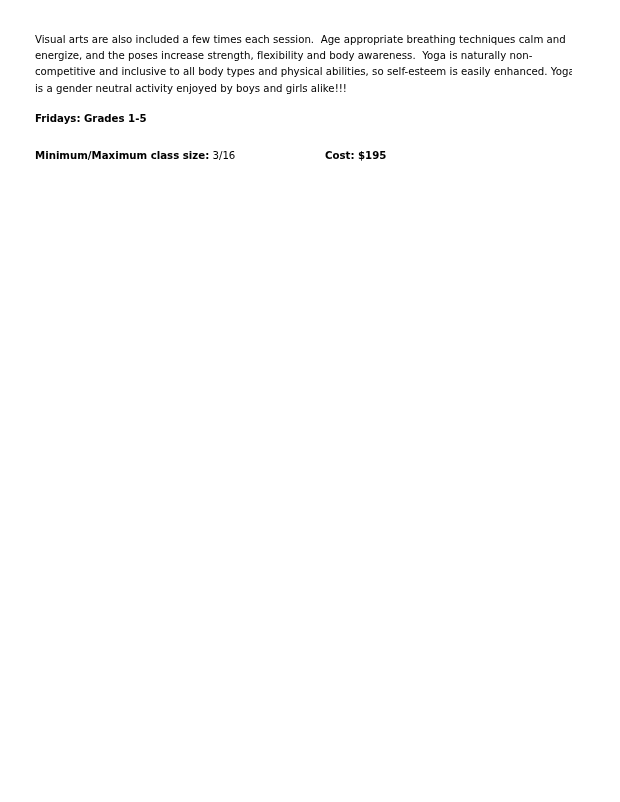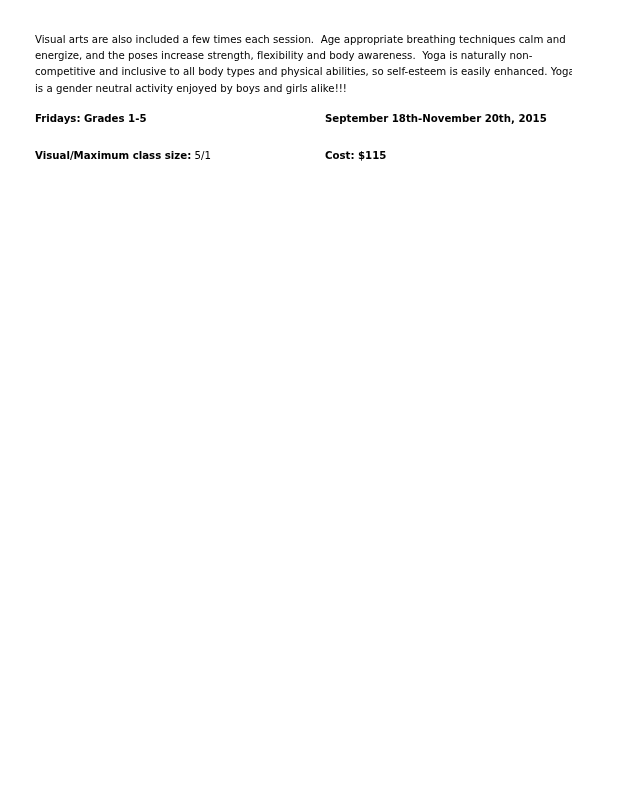--- a/index.html
+++ b/index.html
@@ -64,29 +64,28 @@
 
 <div class="page">
   <div class="content">
 
     <p class="paragraph">Visual arts are also included a few times each session.  Age appropriate breathing techniques calm and energize, and the poses increase strength, flexibility and body awareness.  Yoga is naturally non-competitive and inclusive to all body types and physical abilities, so self-esteem is easily enhanced. Yoga is a gender neutral activity enjoyed by boys and girls alike!!!</p>
 
     <div class="detail-block">
 
       <div class="row row-tight">
         <div class="col-left bold">Fridays:  Grades 1-5</div>
-        <div class="col-right bold">September 18th-November 20th, 2015</div>
       </div>
 
 
       <div class="spacer-lg"></div>
 
       <div class="row row-tight">
-        <div class="col-left"><span class="bold">Visual/Maximum class size:</span><span> 5/1</span></div>
-        <div class="col-right bold">Cost: $115</div>
+        <div class="col-left"><span class="bold">Minimum/Maximum class size:</span><span> 3/16</span></div>
+        <div class="col-right bold">Cost: $195</div>
       </div>
 
       <div class="row row-tight">
       </div>
 
     </div>
   </div>
 </div>
 
 </body></html>

